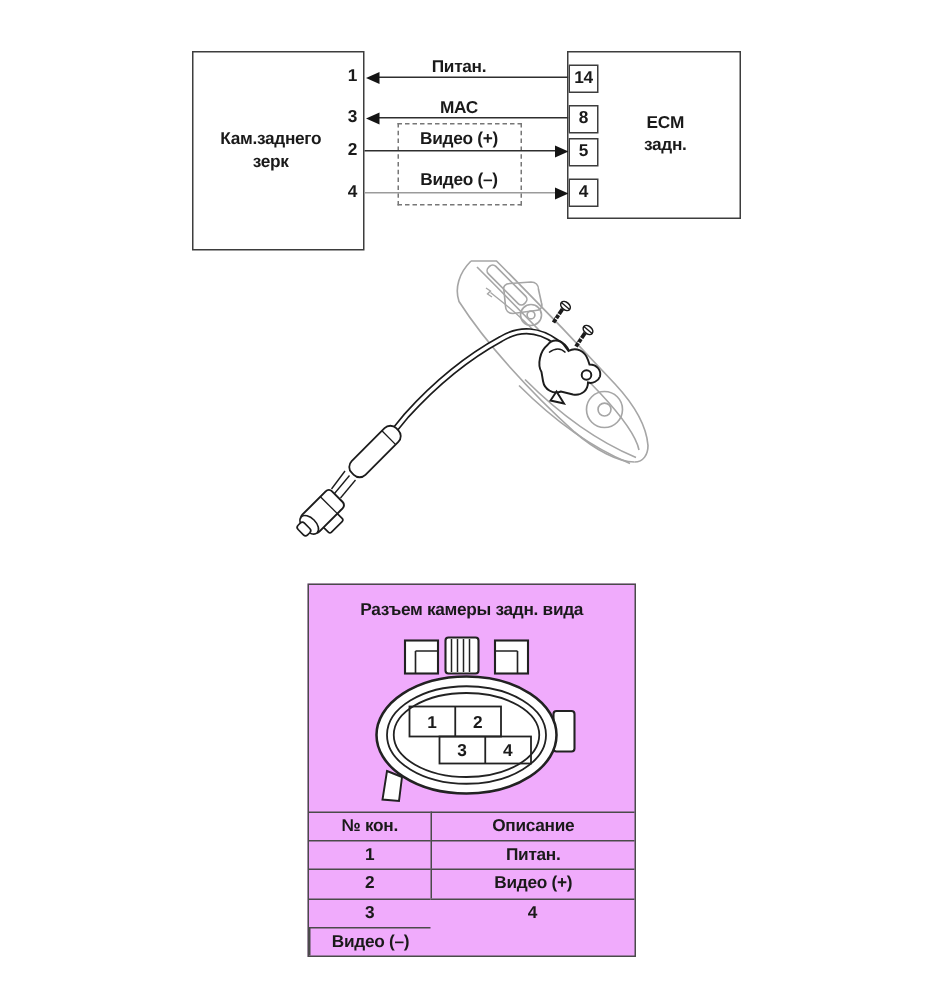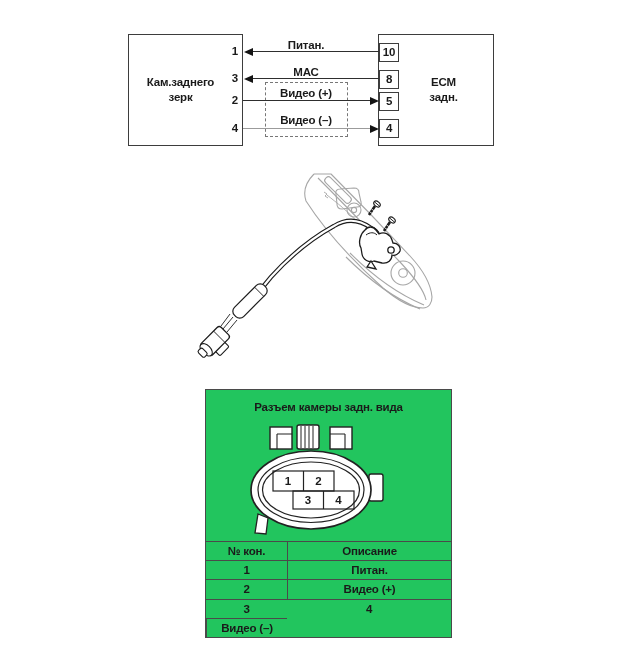--- a/index.html
+++ b/index.html
@@ -3,39 +3,39 @@
 <meta charset="utf-8">
 <style>
   html,body{margin:0;padding:0;background:#fff;}
   .page{position:relative;width:622px;height:669px;background:#fff;overflow:hidden;
         font-family:"Liberation Sans","DejaVu Sans",sans-serif;color:#1a1a1a;}
   .txt{font-size:11.5px;font-weight:bold;letter-spacing:-0.2px;white-space:nowrap;}
 
   
   .devbox{position:absolute;border:1.6px solid #3d3d3d;background:#fff;box-sizing:border-box;
           display:flex;flex-direction:column;align-items:center;justify-content:center;line-height:15px;}
-  .camera-box{left:128px;top:34px;width:115px;height:112px;padding-right:10px;}
+  .camera-box{left:128px;top:34px;width:115px;height:133px;padding-right:10px;}
   .ecm-box{left:378px;top:34px;width:116px;height:112px;padding-left:15px;}
   .pin-digit{position:absolute;width:18px;text-align:right;line-height:13px;}
   .pinbox{position:absolute;left:379px;width:20px;height:19px;border:1.5px solid #3d3d3d;background:#fff;
           box-sizing:border-box;display:flex;align-items:center;justify-content:center;z-index:3;}
   .wire{position:absolute;height:0;border-top:1.4px solid #2e2e2e;z-index:1;}
   .wire.thick{border-top-width:1.8px;}
   .wire.grey{border-top-color:#9b9b9b;}
   .arrow-left{position:absolute;width:0;height:0;border-top:4px solid transparent;
               border-bottom:4px solid transparent;border-right:9px solid #141414;z-index:2;}
   .arrow-right{position:absolute;width:0;height:0;border-top:4px solid transparent;
                border-bottom:4px solid transparent;border-left:9px solid #141414;z-index:2;}
   .wire-label{position:absolute;width:122px;text-align:center;z-index:2;}
   .shield-box{position:absolute;left:265px;top:82px;width:81px;height:53px;
               border:1px dashed #777;background:transparent;z-index:0;}
 
   
-  .conn-panel{position:absolute;left:205px;top:389px;width:247px;height:249px;
-              border:1.3px solid #4a4a4a;background:#22c55e;box-sizing:border-box;}
+  .conn-panel{position:absolute;left:205px;top:389px;width:219px;height:249px;
+              border:1.3px solid #4a4a4a;background:#f0abfc;box-sizing:border-box;}
   .conn-title{position:absolute;top:11px;left:0;width:100%;text-align:center;}
   .conn-svg{position:absolute;top:31px;left:0;}
   .pin-table{position:absolute;left:0;bottom:0;width:100%;height:96px;
              display:grid;grid-template-columns:81px 1fr;grid-template-rows:repeat(5,1fr);}
   .cell{border-top:1.3px solid #4a4a4a;display:flex;align-items:center;justify-content:center;}
   .cell.c2{border-left:1.3px solid #4a4a4a;}
 
   svg text{font-family:"Liberation Sans","DejaVu Sans",sans-serif;font-size:11.5px;font-weight:bold;fill:#1a1a1a;}
 </style>
 </head>
@@ -54,21 +54,21 @@
     <div class="pin-digit txt" style="left:220px;top:72px;">3</div>
     <div class="pin-digit txt" style="left:220px;top:94px;">2</div>
     <div class="pin-digit txt" style="left:220px;top:122px;">4</div>
 
     <div class="devbox ecm-box txt">
       <div>ECM</div>
       <div>задн.</div>
     </div>
 
     <div class="pinbox txt" style="top:42.5px;">
-        <span>10</span>
+        <span>14</span>
       </div>
     <div class="pinbox txt" style="top:69.5px;">
         <span>8</span>
       </div>
     <div class="pinbox txt" style="top:91.5px;">
         <span>5</span>
       </div>
     <div class="pinbox txt" style="top:118.5px;">
         <span>4</span>
       </div>

